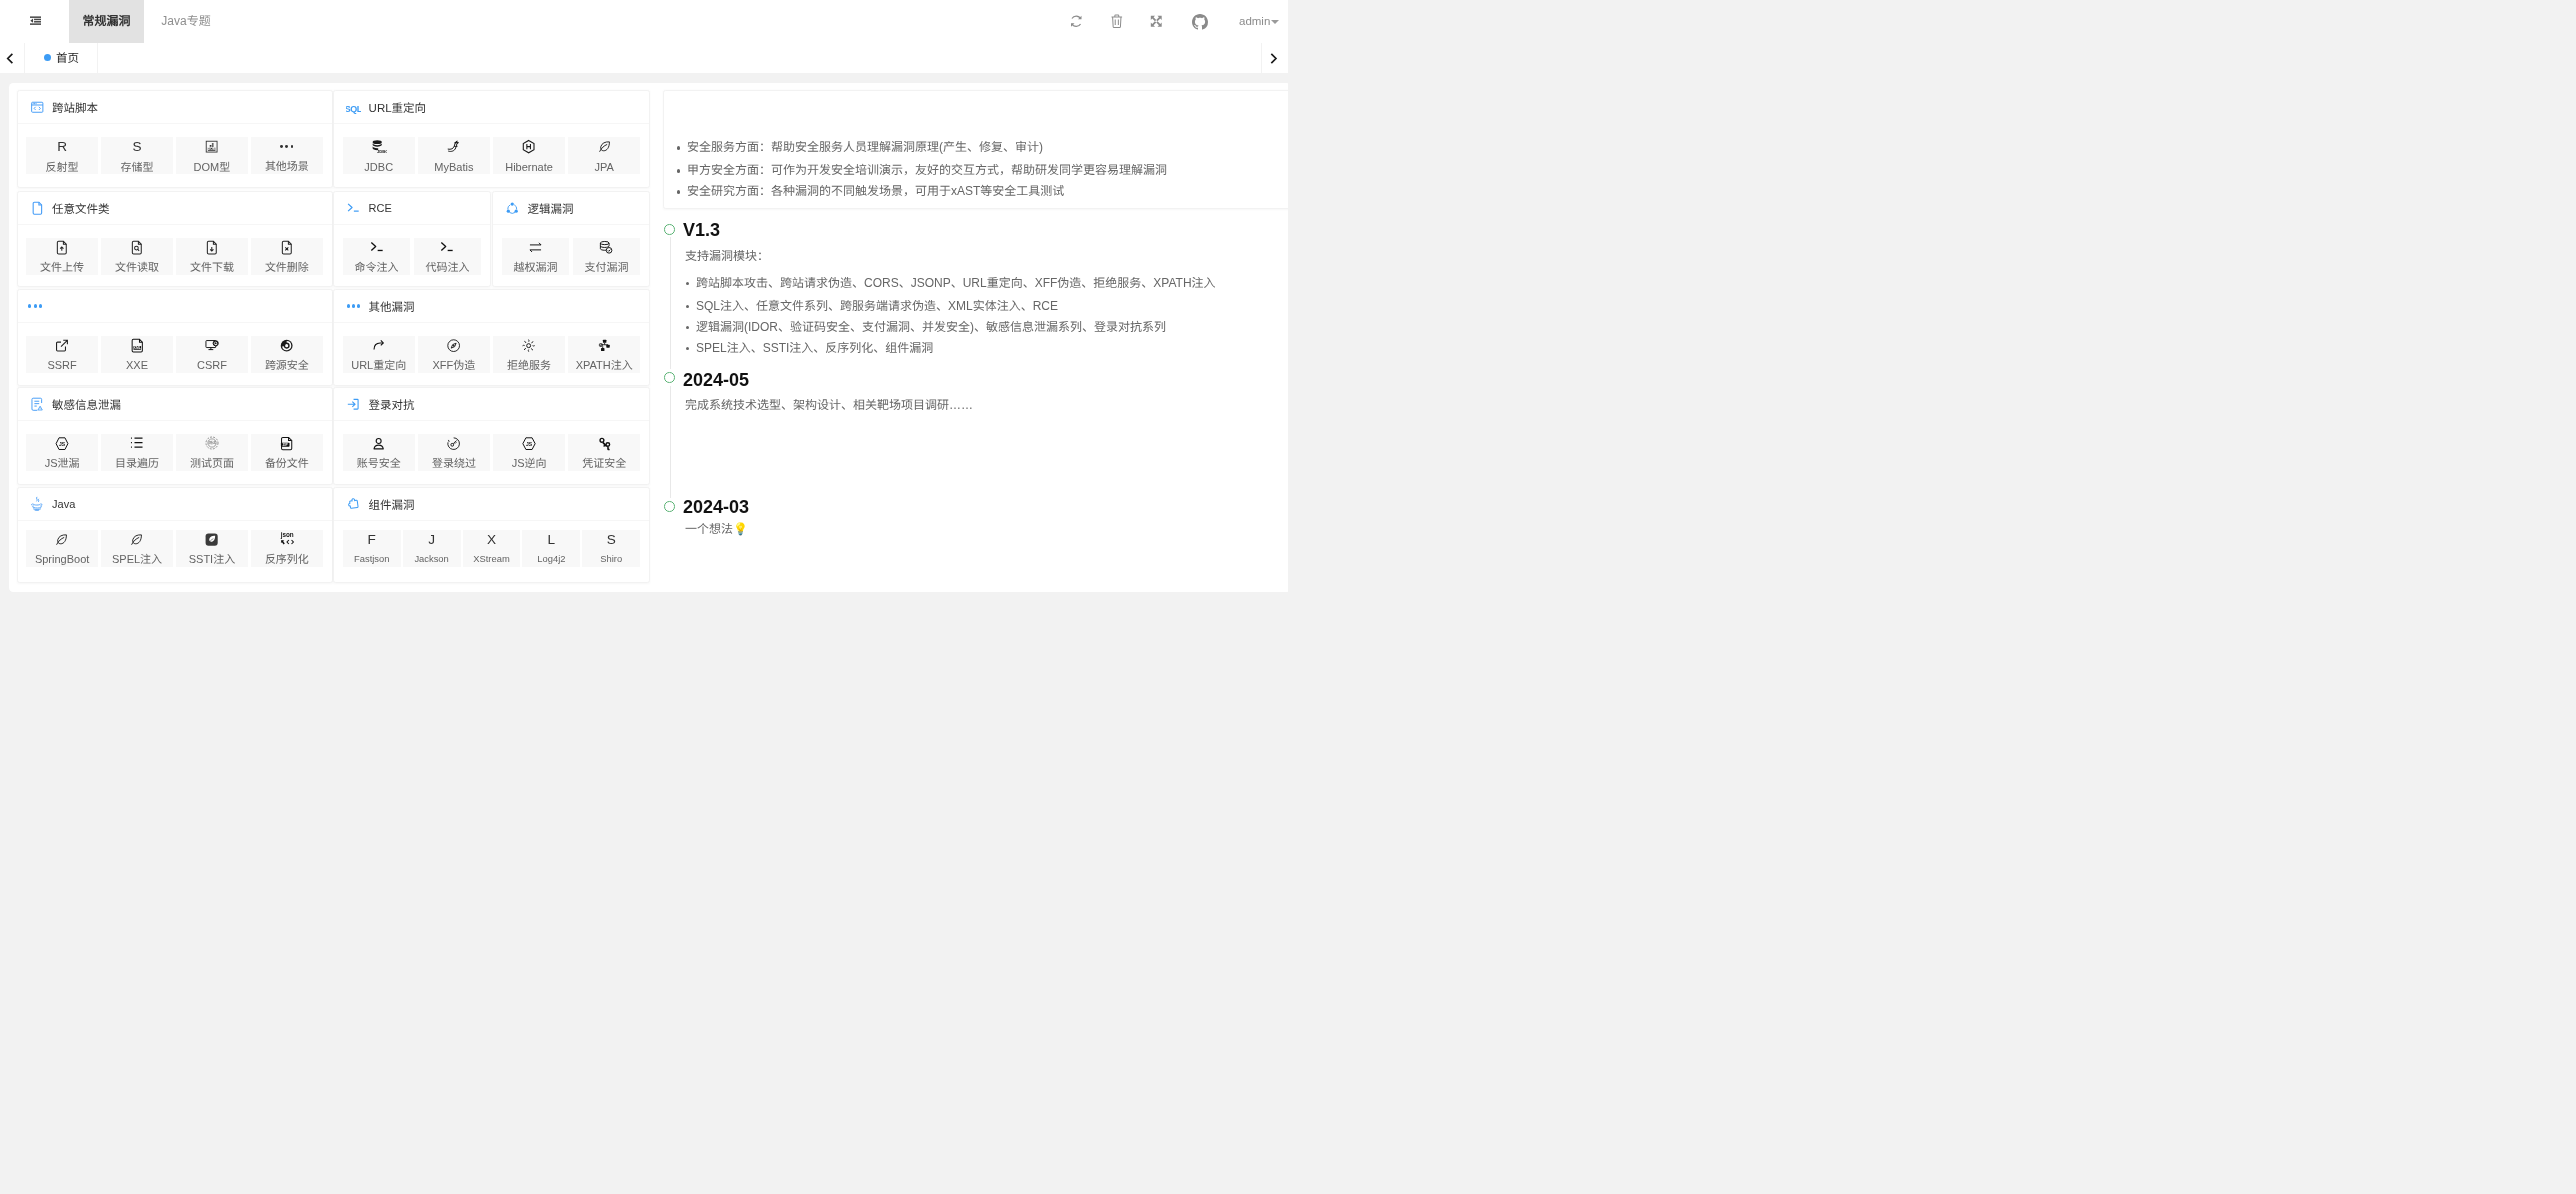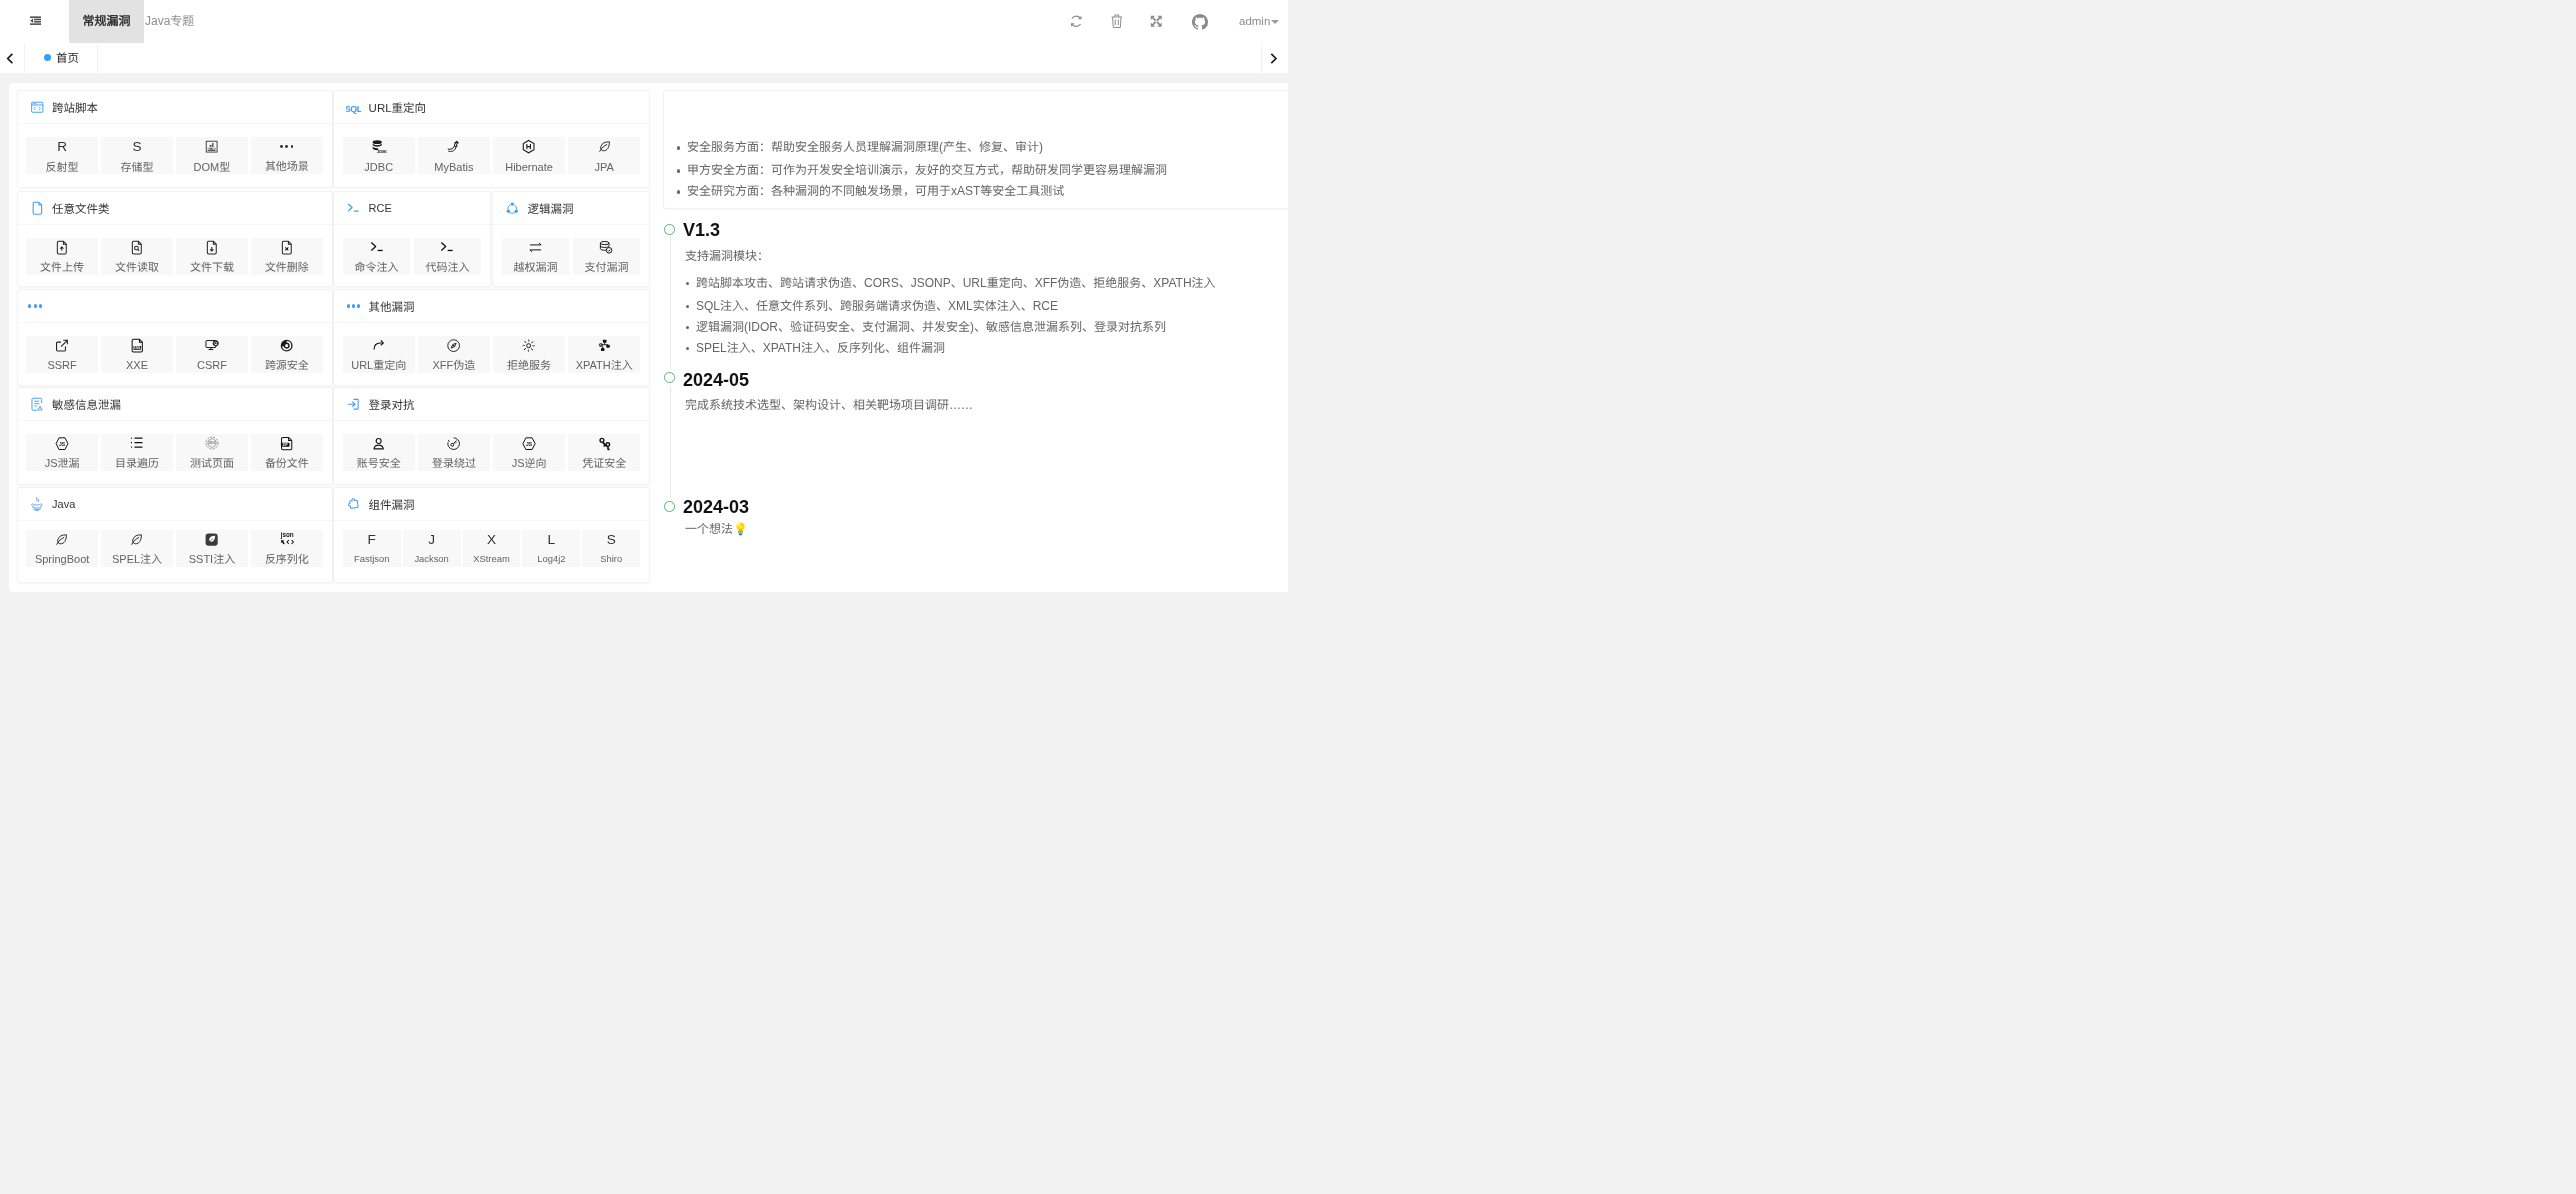--- a/index.html
+++ b/index.html
@@ -2,21 +2,21 @@
 <html lang="zh-CN" style="font-size:13.6px"><head>
 <meta charset="utf-8">
 <style>
 *{margin:0;padding:0;box-sizing:border-box}
 html,body{width:1288px;height:597px;overflow:hidden}
 body{font-family:"Liberation Sans",sans-serif;background:#f2f2f2;position:relative;font-weight:300}
 
 .hd{position:absolute;left:0;top:0;width:1288px;height:43px;background:#fff;z-index:5}
 .burger{position:absolute;left:30px;top:16px;width:11.2px;height:9.5px}
 .tab1{position:absolute;left:69px;top:0;width:75px;height:43px;background:#e2e2e2;color:#333;font-size:12px;text-align:center;line-height:43px;font-weight:700}
-.tab2{position:absolute;left:145px;top:0;width:82px;height:43px;color:#8e8e8e;font-size:12px;line-height:43px}
+.tab2{position:absolute;left:145px;top:0;width:82px;height:43px;color:#8e8e8e;font-size:12px;text-align:center;line-height:43px}
 .hico{position:absolute;top:0;height:43px;display:flex;align-items:center;justify-content:center;color:#8c8c8c}
 .admin{position:absolute;left:1239px;top:0;height:43px;line-height:43px;font-size:11.5px;color:#8c8c8c}
 .caret{position:absolute;left:1271px;top:19.6px;width:0;height:0;border:4.7px solid transparent;border-top-color:#9a9a9a;border-bottom:none}
 
 .tbar{position:absolute;left:0;top:43px;width:1288px;height:30px;background:#fff;z-index:4}
 .tbar .sep{position:absolute;top:0;width:0.9px;height:30px;background:#f2f2f2}
 .arr{position:absolute;top:0;height:30px;width:24px;color:#262626;font-size:12.8px;display:flex;align-items:center;justify-content:center}
 .dot{position:absolute;left:44px;top:54px;width:7.2px;height:7.2px;border-radius:50%;background:#3d9cf5;z-index:6}
 .homet{position:absolute;left:56px;top:43px;height:30px;line-height:30px;font-size:11.5px;color:#262626;z-index:6;font-weight:400}
 
@@ -668,21 +668,21 @@
 </div>
 
 <div class="tl-line" style="left:661px;top:154px;height:132px"></div>
 <div class="tl-line" style="left:661px;top:303px;height:112px"></div>
 <div class="tl-ring" style="left:655px;top:141px"></div>
 <div class="tl-title" style="left:674px;top:137px">V1.3</div>
 <div class="tl-text" style="left:676px;top:164px">支持漏洞模块：</div>
 <div class="tl-li" style="left:687px;top:192px">跨站脚本攻击、跨站请求伪造、CORS、JSONP、URL重定向、XFF伪造、拒绝服务、XPATH注入</div>
 <div class="tl-li" style="left:687px;top:215px">SQL注入、任意文件系列、跨服务端请求伪造、XML实体注入、RCE</div>
 <div class="tl-li" style="left:687px;top:236px">逻辑漏洞(IDOR、验证码安全、支付漏洞、并发安全)、敏感信息泄漏系列、登录对抗系列</div>
-<div class="tl-li" style="left:687px;top:257px">SPEL注入、XPATH注入、反序列化、组件漏洞</div>
+<div class="tl-li" style="left:687px;top:257px">SPEL注入、SSTI注入、反序列化、组件漏洞</div>
 <div class="tl-ring" style="left:655px;top:289px"></div>
 <div class="tl-title" style="left:674px;top:287px">2024-05</div>
 <div class="tl-text" style="left:676px;top:313px">完成系统技术选型、架构设计、相关靶场项目调研……</div>
 <div class="tl-ring" style="left:655px;top:418px"></div>
 <div class="tl-title" style="left:674px;top:414px">2024-03</div>
 <div class="tl-text" style="left:676px;top:437px">一个想法💡</div>
 </div>
 
 
 </body></html>

